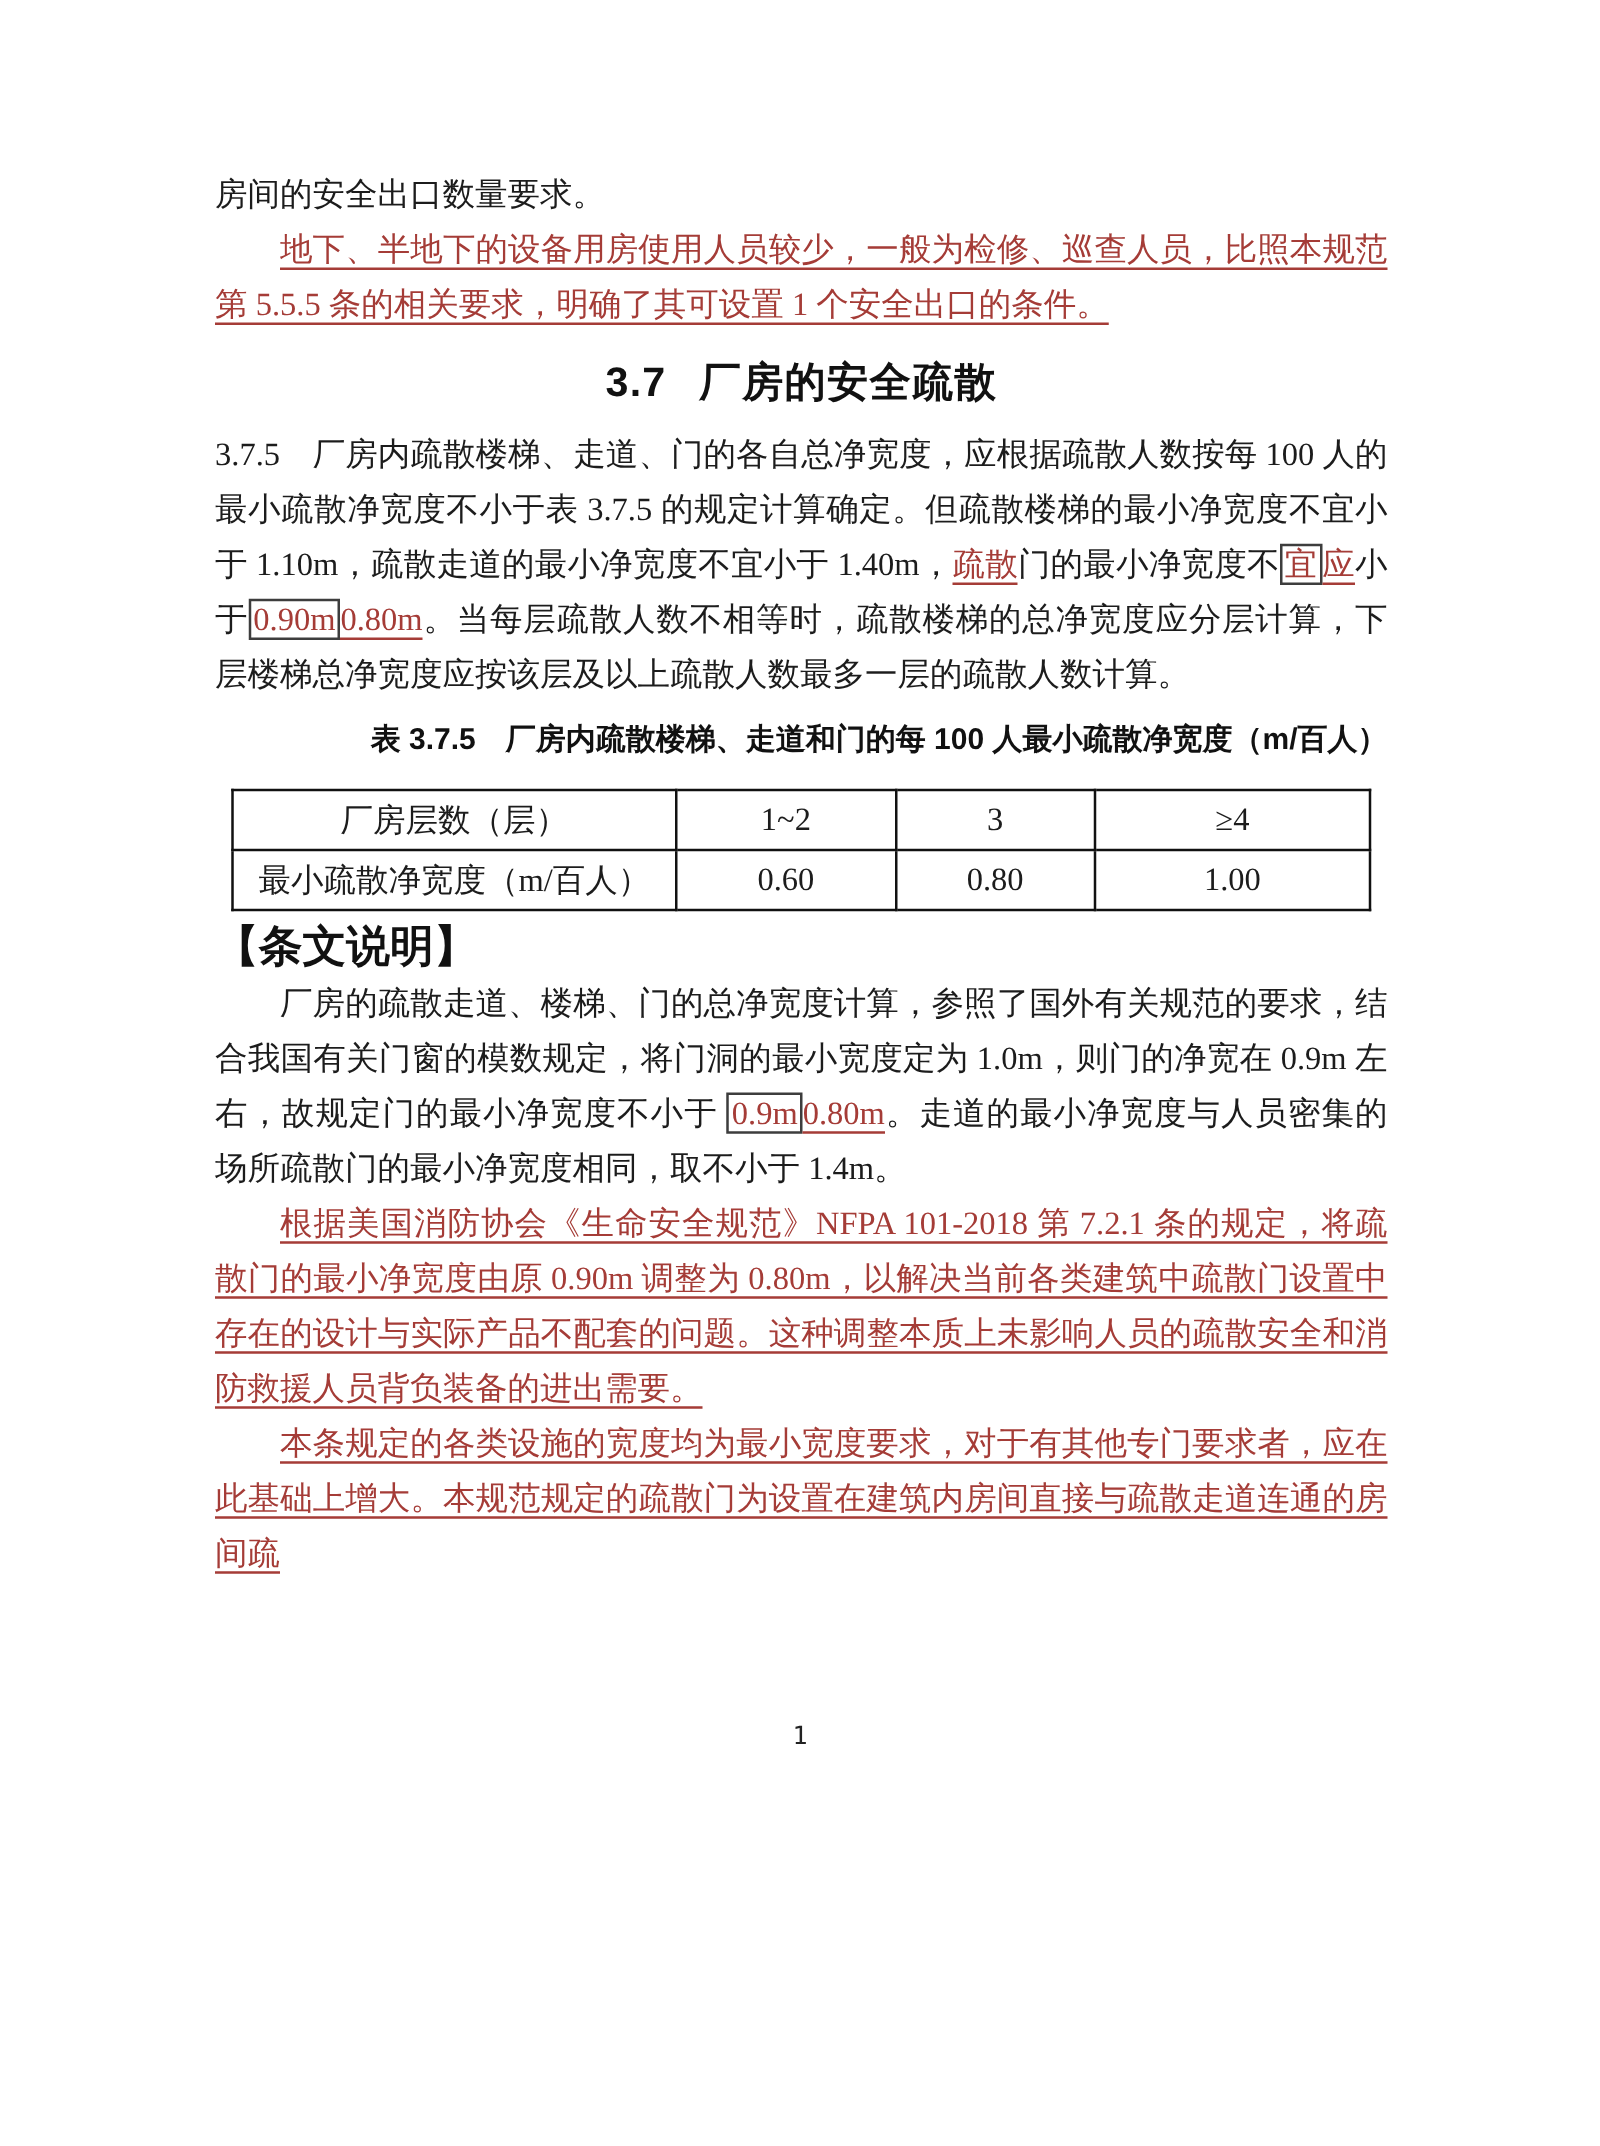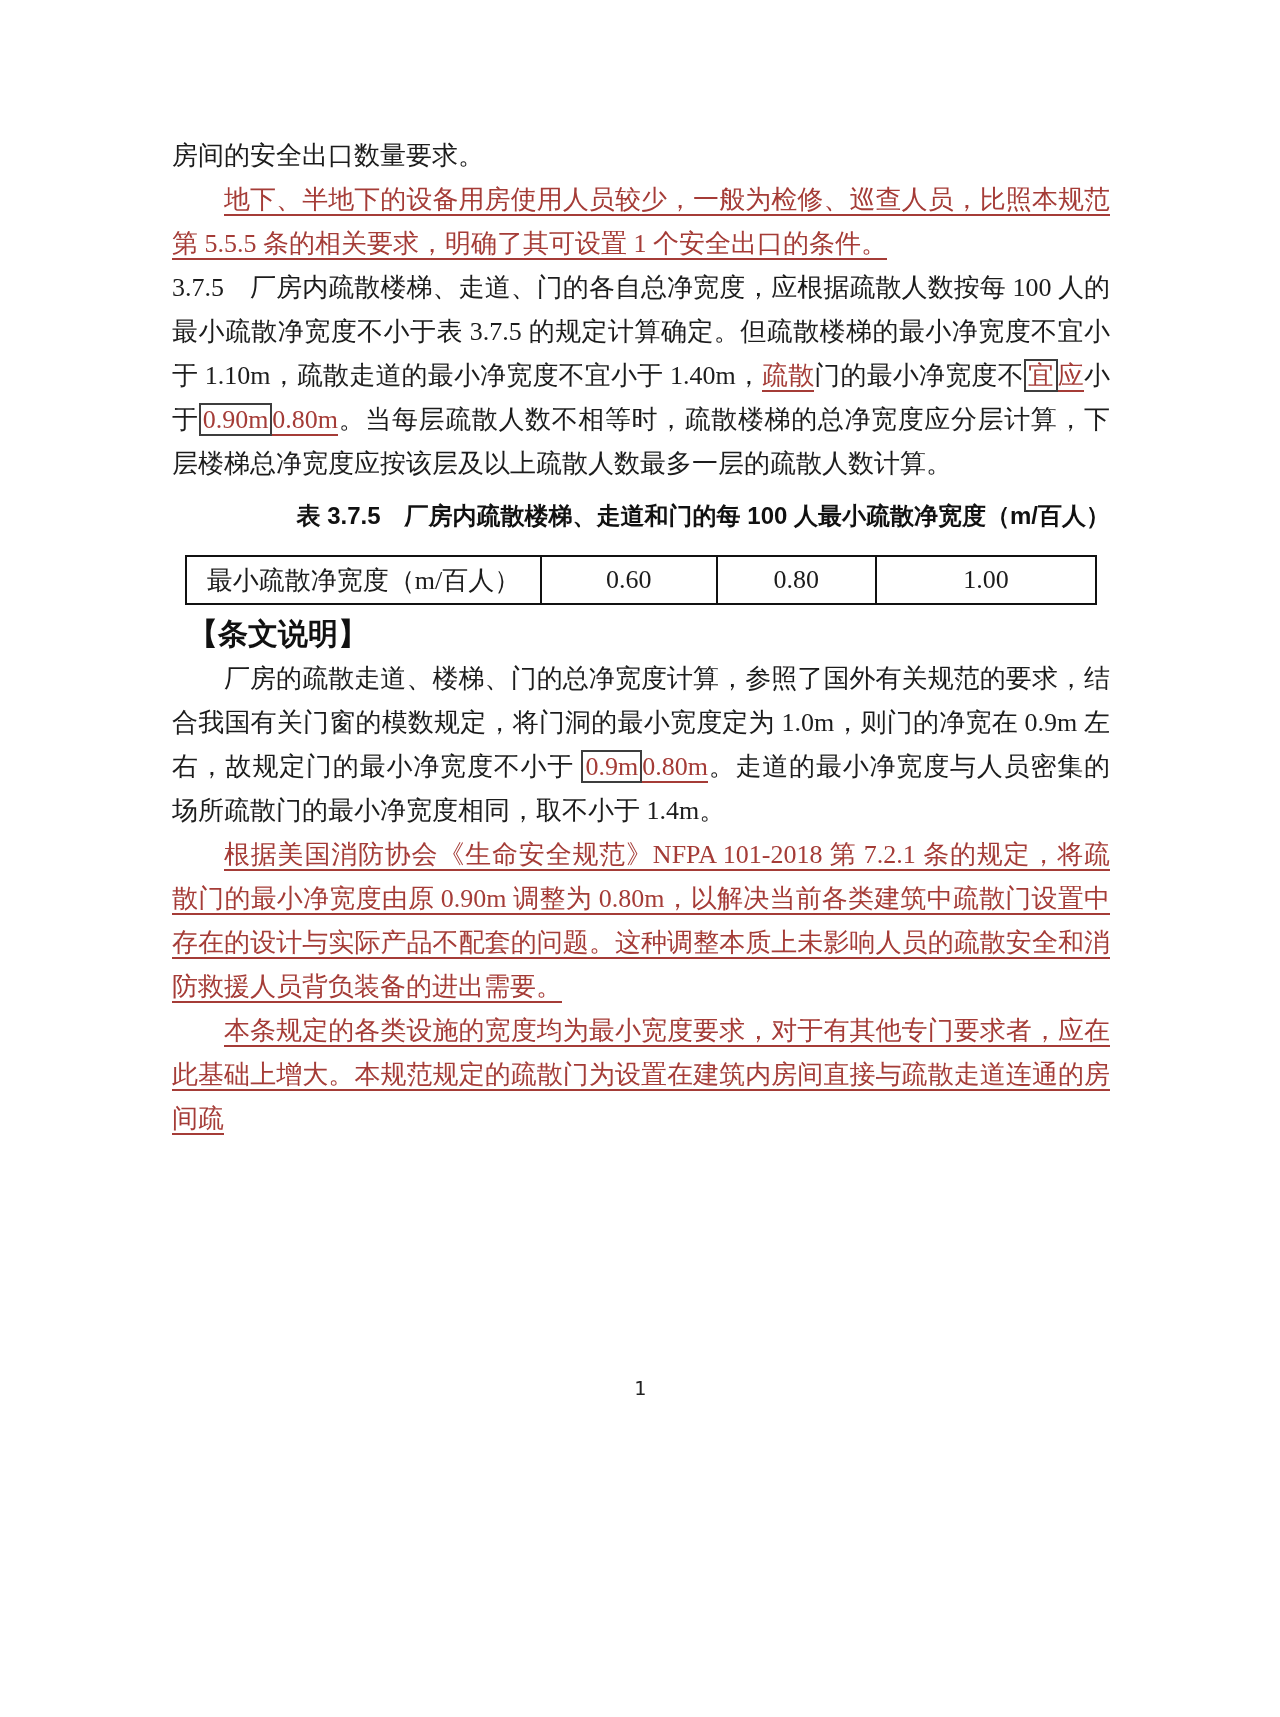--- a/index.html
+++ b/index.html
@@ -62,24 +62,24 @@
   table.spec-table td {
     border: 2px solid #111;
     height: 46px;
     text-align: center;
     vertical-align: middle;
     font-size: 26px;
     color: #1c1c1c;
     padding: 0 4px;
   }
   .note-label {
-    margin: 4px 0 0 16px;
+    margin: 4px 0 0 0;
     font-family: "Liberation Sans", "DejaVu Sans", sans-serif;
     font-weight: bold;
-    font-size: 30px;
+    font-size: 35px;
     line-height: 46px;
     text-align: left;
     text-indent: 0;
     color: #111;
   }
   .page-number {
     position: absolute;
     left: 0;
     right: 0;
     bottom: 46px;
@@ -92,33 +92,40 @@
 </head>
 <body>
 
 <div class="page">
 
   <p class="para no-indent"><span>房间的安全出口数量要求。</span></p>
 
 
   <p class="para"><span class="ins">地下、半地下的设备用房使用人员较少，一般为检修、巡查人员，比照本规范第 5.5.5 条的相关要求，明确了其可设置 1 个安全出口的条件。</span></p>
 
+  <h2 class="section-heading"><span class="hnum">3.7</span><span>厂房的安全疏散</span></h2>
 
   <p class="para no-indent"><span>3.7.5　厂房内疏散楼梯、走道、门的各自总净宽度，应根据疏散人数按每 100 人的最小疏散净宽度不小于表 3.7.5 的规定计算确定。但疏散楼梯的最小净宽度不宜小于 1.10m，疏散走道的最小净宽度不宜小于 1.40m，</span><span class="ins">疏散</span><span>门的最小净宽度不</span><span class="del">宜</span><span class="ins">应</span><span>小于</span><span class="del">0.90m</span><span class="ins">0.80m</span><span>。当每层疏散人数不相等时，疏散楼梯的总净宽度应分层计算，下层楼梯总净宽度应按该层及以上疏散人数最多一层的疏散人数计算。</span></p>
 
   <p class="table-title">表 3.7.5　厂房内疏散楼梯、走道和门的每 100 人最小疏散净宽度（m/百人）</p>
 
   <table class="spec-table">
     <colgroup>
       <col style="width:39%">
       <col style="width:19.3%">
       <col style="width:17.5%">
       <col style="width:24.2%">
     </colgroup>
     <tbody>
+      <tr>
+        <td>厂房层数（层）</td>
+        <td>1~2</td>
+        <td>3</td>
+        <td>≥4</td>
+      </tr>
       <tr>
         <td>最小疏散净宽度（m/百人）</td>
         <td>0.60</td>
         <td>0.80</td>
         <td>1.00</td>
       </tr>
     </tbody>
   </table>
 
 

